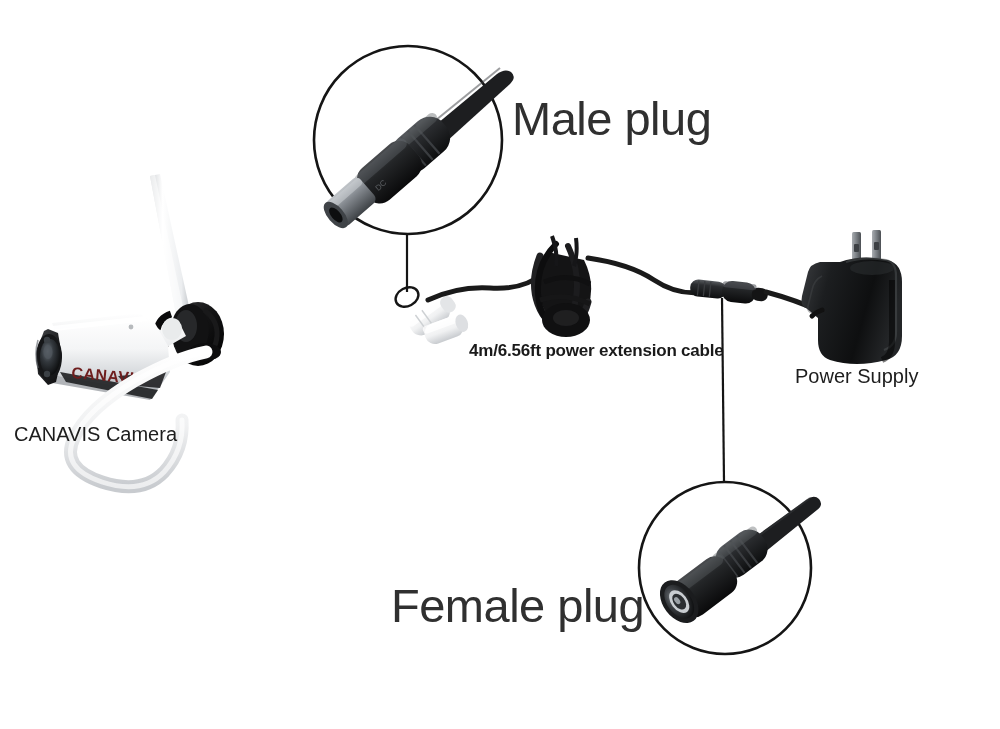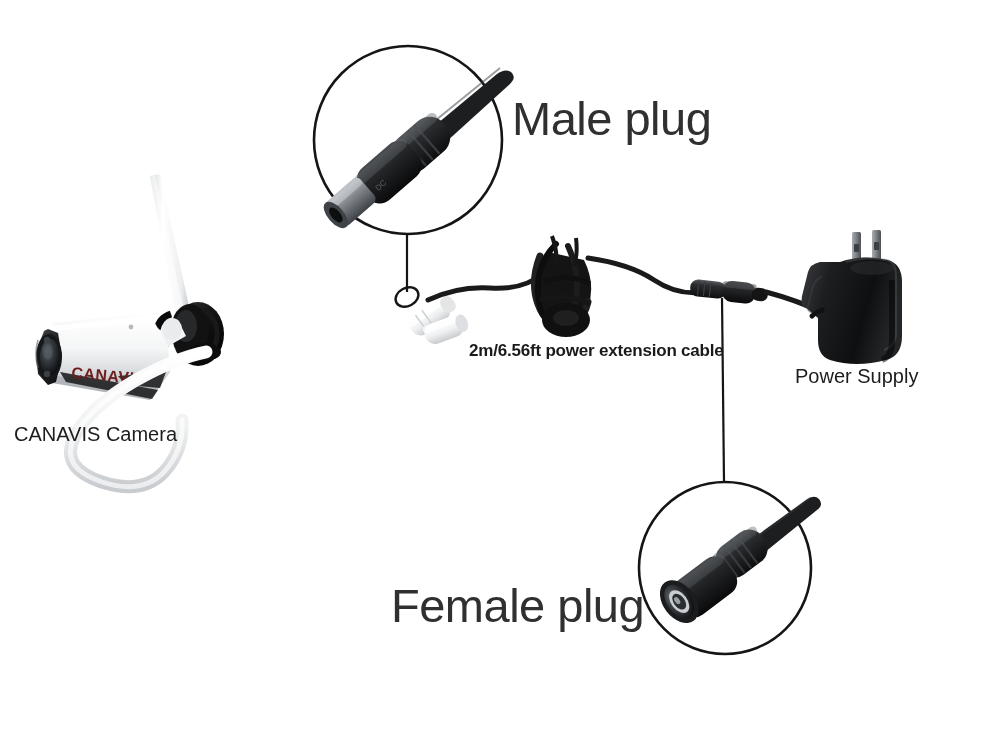--- a/index.html
+++ b/index.html
@@ -325,15 +325,15 @@
   </svg>
 
   <div id="label-male-plug" class="label label-callout">Male plug</div>
 
   <div id="label-female-plug" class="label label-callout">Female plug</div>
 
   <div id="label-camera" class="label label-part">CANAVIS Camera</div>
 
   <div id="label-power" class="label label-part">Power Supply</div>
 
-  <div id="label-ext-cable" class="label label-cable">2m/6.56ft power extension cable</div>
+  <div id="label-ext-cable" class="label label-cable">4m/6.56ft power extension cable</div>
 
 </div>
 
 </body></html>

